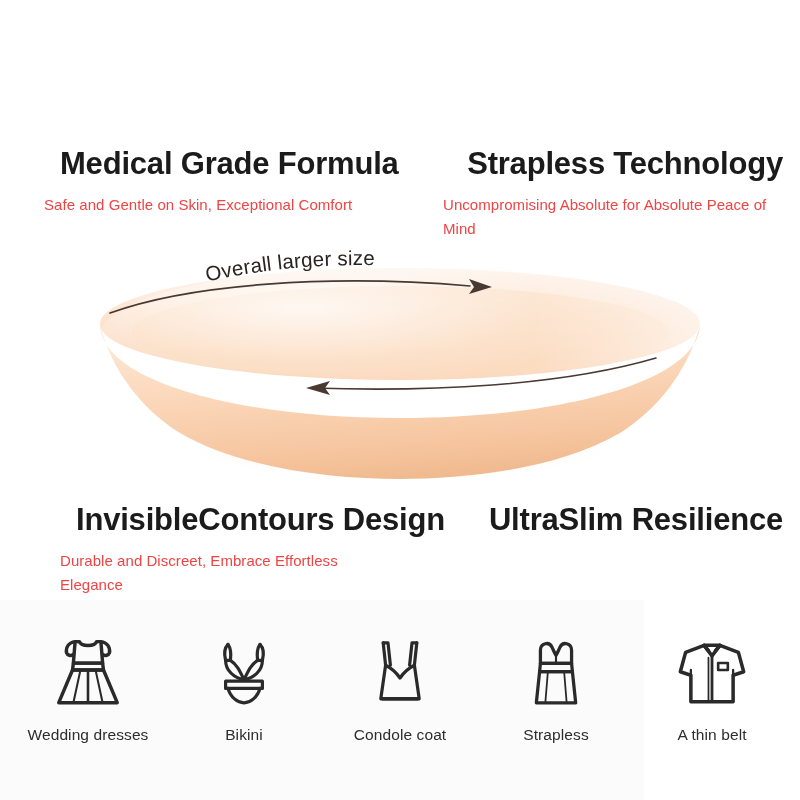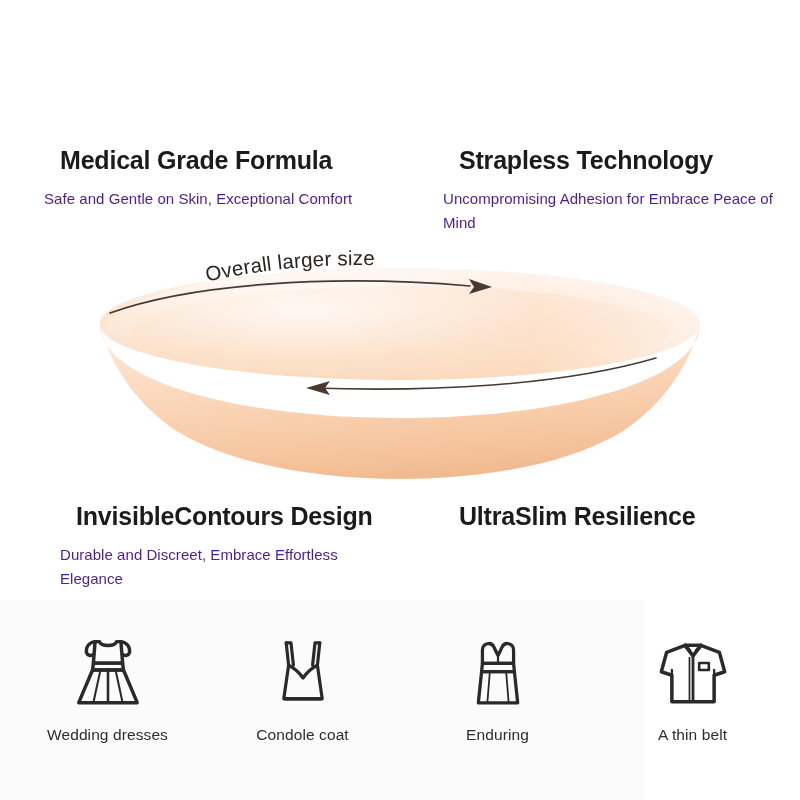--- a/index.html
+++ b/index.html
@@ -22,32 +22,33 @@
     height: 800px;
     background: #ffffff;
   }
 
   
   .feature {
     position: absolute;
     width: 340px;
   }
   .feature-title {
-    font-size: 25px;
+    font-size: 31px;
     font-weight: bold;
     color: #1b1b1b;
     letter-spacing: -0.2px;
     line-height: 1.1;
     margin: 0 0 12px 16px;
     white-space: nowrap;
+    text-align: right;
   }
   .feature-desc {
     font-size: 15px;
     font-weight: 400;
-    color: #4c1d95;
+    color: #ef4444;
     line-height: 1.62;
     margin: 0;
     letter-spacing: 0.05px;
   }
 
   #feature-medical-grade  { left: 44px;  top: 147px; }
   #feature-securehold     { left: 443px; top: 147px; }
   #feature-invisible      { left: 60px;  top: 503px; }
   #feature-ultraslim      { left: 443px; top: 503px; }
 
@@ -118,21 +119,21 @@
 
 <div id="page">
 
   <div class="feature" id="feature-medical-grade">
     <h2 class="feature-title">Medical Grade Formula</h2>
     <p class="feature-desc">Safe and Gentle on Skin, Exceptional Comfort</p>
   </div>
 
   <div class="feature" id="feature-securehold">
     <h2 class="feature-title">Strapless Technology</h2>
-    <p class="feature-desc">Uncompromising Adhesion for Embrace Peace of Mind</p>
+    <p class="feature-desc">Uncompromising Absolute for Absolute Peace of Mind</p>
   </div>
 
   <div id="hero">
     <svg id="hero-svg" viewBox="0 0 800 260" xmlns="http://www.w3.org/2000/svg">
       <defs>
 
         <linearGradient id="gradRim" x1="0" y1="0" x2="0" y2="1">
           <stop offset="0%" stop-color="#fef5ee"></stop>
           <stop offset="45%" stop-color="#fde4d0"></stop>
           <stop offset="100%" stop-color="#fbd9bd"></stop>
@@ -229,20 +230,40 @@
             <path d="M 32,50 L 68,50 L 84,88 L 16,88 Z"></path>
 
             <path d="M 50,50 L 50,88" stroke-width="3"></path>
             <path d="M 41,51 L 33,88" stroke-width="2.4"></path>
             <path d="M 59,51 L 67,88" stroke-width="2.4"></path>
           </svg>
         </div>
         <div class="usage-label">Wedding dresses</div>
       </div>
 
+      <div class="usage-item">
+        <div class="usage-icon">
+          <svg viewBox="0 0 100 100" width="80" height="80" style="stroke: rgb(42, 42, 42);">
+
+            <path d="M 30,18 C 26,22 25,30 27,38"></path>
+            <path d="M 70,18 C 74,22 75,30 73,38"></path>
+            <path d="M 30,18 C 33,22 34,30 33,38"></path>
+            <path d="M 70,18 C 67,22 66,30 67,38"></path>
+
+            <path d="M 27,38 C 27,50 37,60 50,62 C 45,52 42,44 33,38 Z"></path>
+
+            <path d="M 73,38 C 73,50 63,60 50,62 C 55,52 58,44 67,38 Z"></path>
+
+            <path d="M 27,64 L 73,64 L 73,73 L 27,73 Z"></path>
+
+            <path d="M 30,73 C 33,84 42,91 50,91 C 58,91 67,84 70,73"></path>
+          </svg>
+        </div>
+        <div class="usage-label">Bikini</div>
+      </div>
 
       <div class="usage-item">
         <div class="usage-icon">
           <svg viewBox="0 0 100 100" width="80" height="80" style="stroke: rgb(42, 42, 42);">
 
             <path d="M 29,16 L 35,16 L 38,44"></path>
             <path d="M 29,16 L 32,44"></path>
 
             <path d="M 71,16 L 65,16 L 62,44"></path>
             <path d="M 71,16 L 68,44"></path>
@@ -267,21 +288,21 @@
             <path d="M 50,32 L 50,42" stroke-width="2.6"></path>
 
             <path d="M 31,42 L 69,42 L 70,52 L 30,52 Z"></path>
 
             <path d="M 30,52 L 70,52 L 74,90 L 26,90 Z"></path>
 
             <path d="M 40,53 L 37,90" stroke-width="2.2"></path>
             <path d="M 60,53 L 63,90" stroke-width="2.2"></path>
           </svg>
         </div>
-        <div class="usage-label">Enduring</div>
+        <div class="usage-label">Strapless</div>
       </div>
 
       <div class="usage-item">
         <div class="usage-icon">
           <svg viewBox="0 0 100 100" width="88" height="88" style="stroke: rgb(42, 42, 42);">
 
             <path d="M 41,22 L 59,22
                      L 80,30 L 86,52 L 74,56 L 74,86 L 26,86
                      L 26,56 L 14,52 L 20,30 Z"></path>
 

